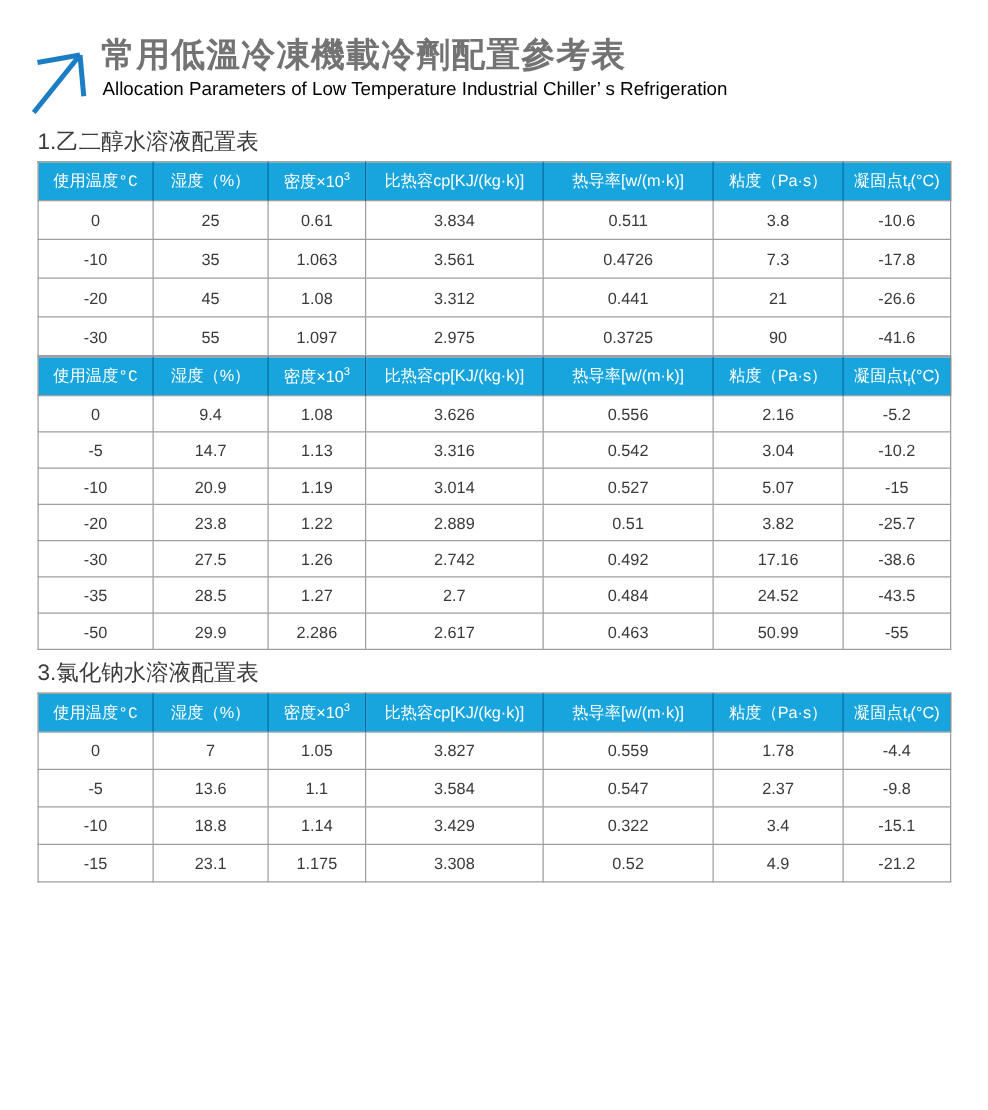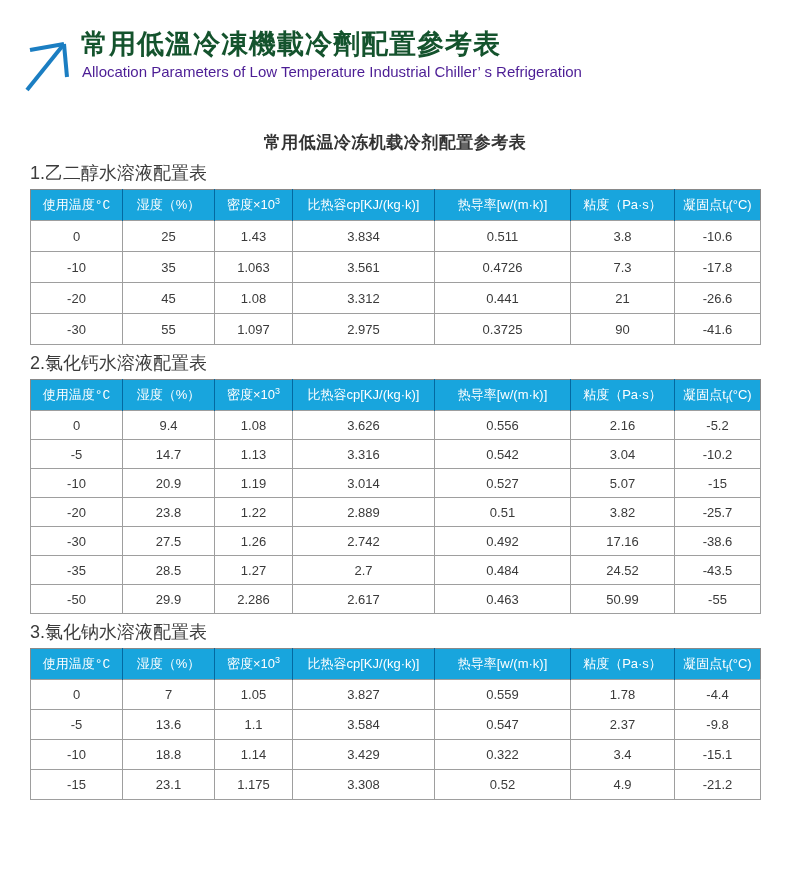--- a/index.html
+++ b/index.html
@@ -7,24 +7,24 @@
     width:790px;height:888px;background:#ffffff;
     font-family:"Liberation Sans","DejaVu Sans",sans-serif;
     color:#333;position:relative;overflow:hidden;
   }
   
   .page-header{display:flex;align-items:flex-start;padding:28px 0 0 20px;}
   .header-icon{width:52px;height:64px;flex:0 0 auto;margin-top:2px;}
   .header-text{margin-left:9px;}
   .header-title{
     margin:0;font-size:27px;line-height:32px;font-weight:700;
-    color:#14532d;letter-spacing:1px;
+    color:#737373;letter-spacing:1px;
   }
   .header-subtitle{
-    margin:3px 0 14px 1px;font-size:15px;line-height:18px;color:#4c1d95;
+    margin:3px 0 14px 1px;font-size:15px;line-height:18px;color:#000000;
     font-weight:400;
   }
   
   .doc-title{
     text-align:center;font-size:17px;font-weight:600;color:#333;
     margin:36px 0 0;line-height:24px;letter-spacing:0.5px;
   }
   .section{margin:0 30px;}
   .section-label{
     font-size:18px;color:#3c3c3c;margin:9px 0 7px;line-height:18px;
@@ -62,21 +62,20 @@
       <line x1="44" y1="14" x2="7" y2="60" stroke="#1b7ec2" stroke-width="4"></line>
     </svg>
   </span>
   <div class="header-text">
     <h1 class="header-title">常用低溫冷凍機載冷劑配置參考表</h1>
     <p class="header-subtitle">Allocation Parameters of Low Temperature Industrial Chiller’ s Refrigeration</p>
   </div>
 </header>
 
 <main>
-  <h2 class="doc-title">常用低温冷冻机载冷剂配置参考表</h2>
 
   <section class="section">
     <div class="section-label">1.乙二醇水溶液配置表</div>
     <table class="data-table" data-table="0">
         <colgroup>
           <col class="c1">
           <col class="c2">
           <col class="c3">
           <col class="c4">
           <col class="c5">
@@ -91,21 +90,21 @@
             <th>比热容cp[KJ/(kg·k)]</th>
             <th>热导率[w/(m·k)]</th>
             <th>粘度（Pa·s）</th>
             <th>凝固点t<sub>f</sub>(°C)</th>
           </tr>
         </thead>
         <tbody>
           <tr>
             <td>0</td>
             <td>25</td>
-            <td>1.43</td>
+            <td>0.61</td>
             <td>3.834</td>
             <td>0.511</td>
             <td>3.8</td>
             <td>-10.6</td>
           </tr>
           <tr>
             <td>-10</td>
             <td>35</td>
             <td>1.063</td>
             <td>3.561</td>
@@ -129,21 +128,20 @@
             <td>2.975</td>
             <td>0.3725</td>
             <td>90</td>
             <td>-41.6</td>
           </tr>
         </tbody>
       </table>
   </section>
 
   <section class="section">
-    <div class="section-label">2.氯化钙水溶液配置表</div>
     <table class="data-table" data-table="1">
         <colgroup>
           <col class="c1">
           <col class="c2">
           <col class="c3">
           <col class="c4">
           <col class="c5">
           <col class="c6">
           <col class="c7">
         </colgroup>

